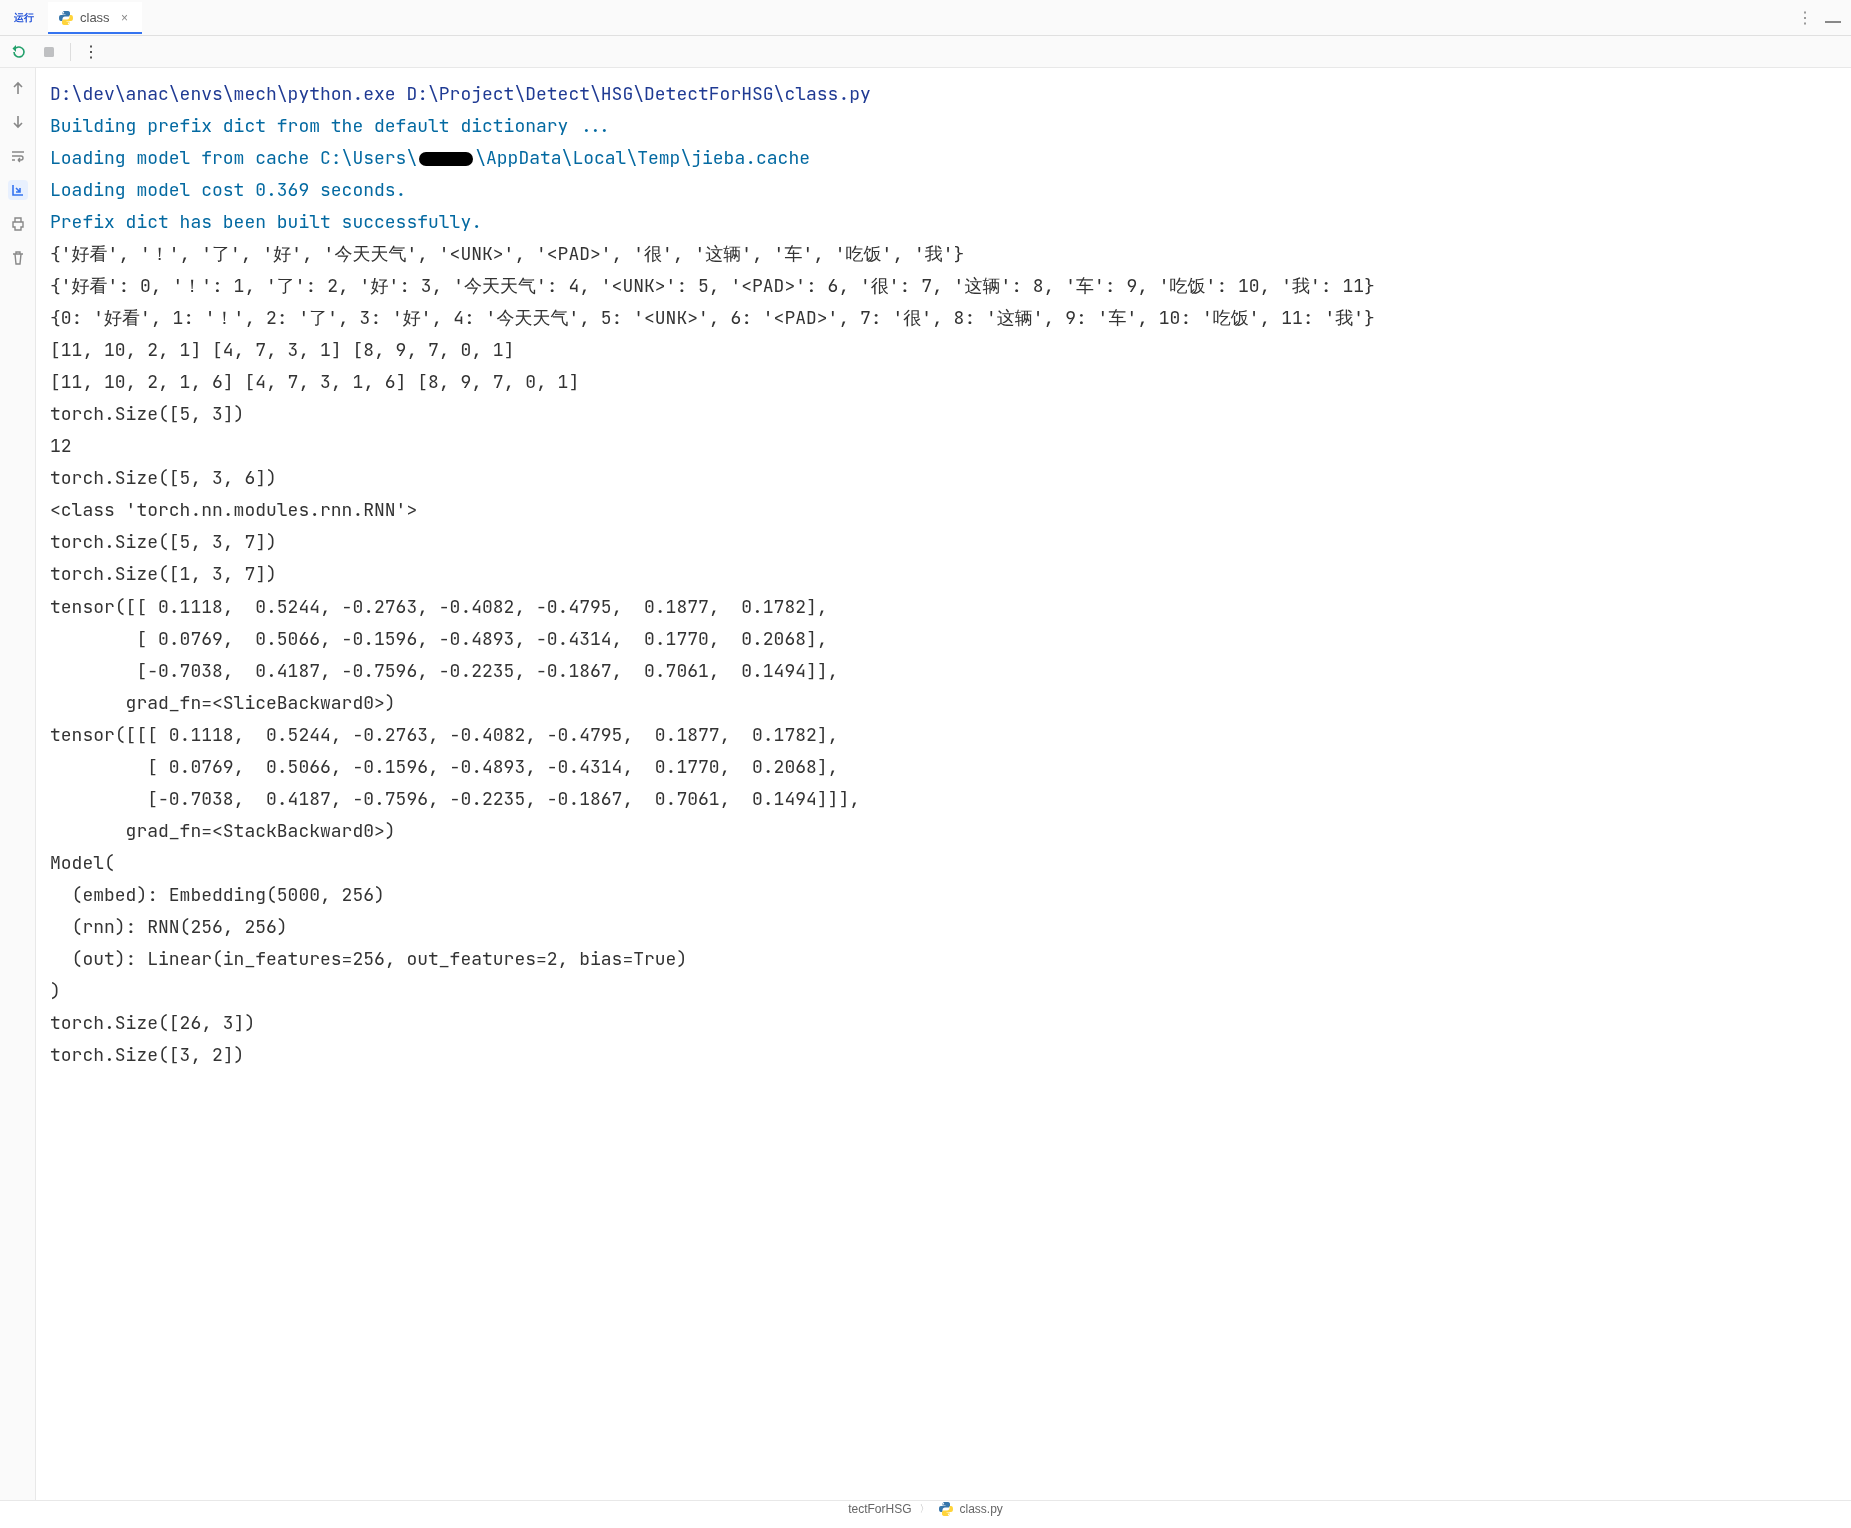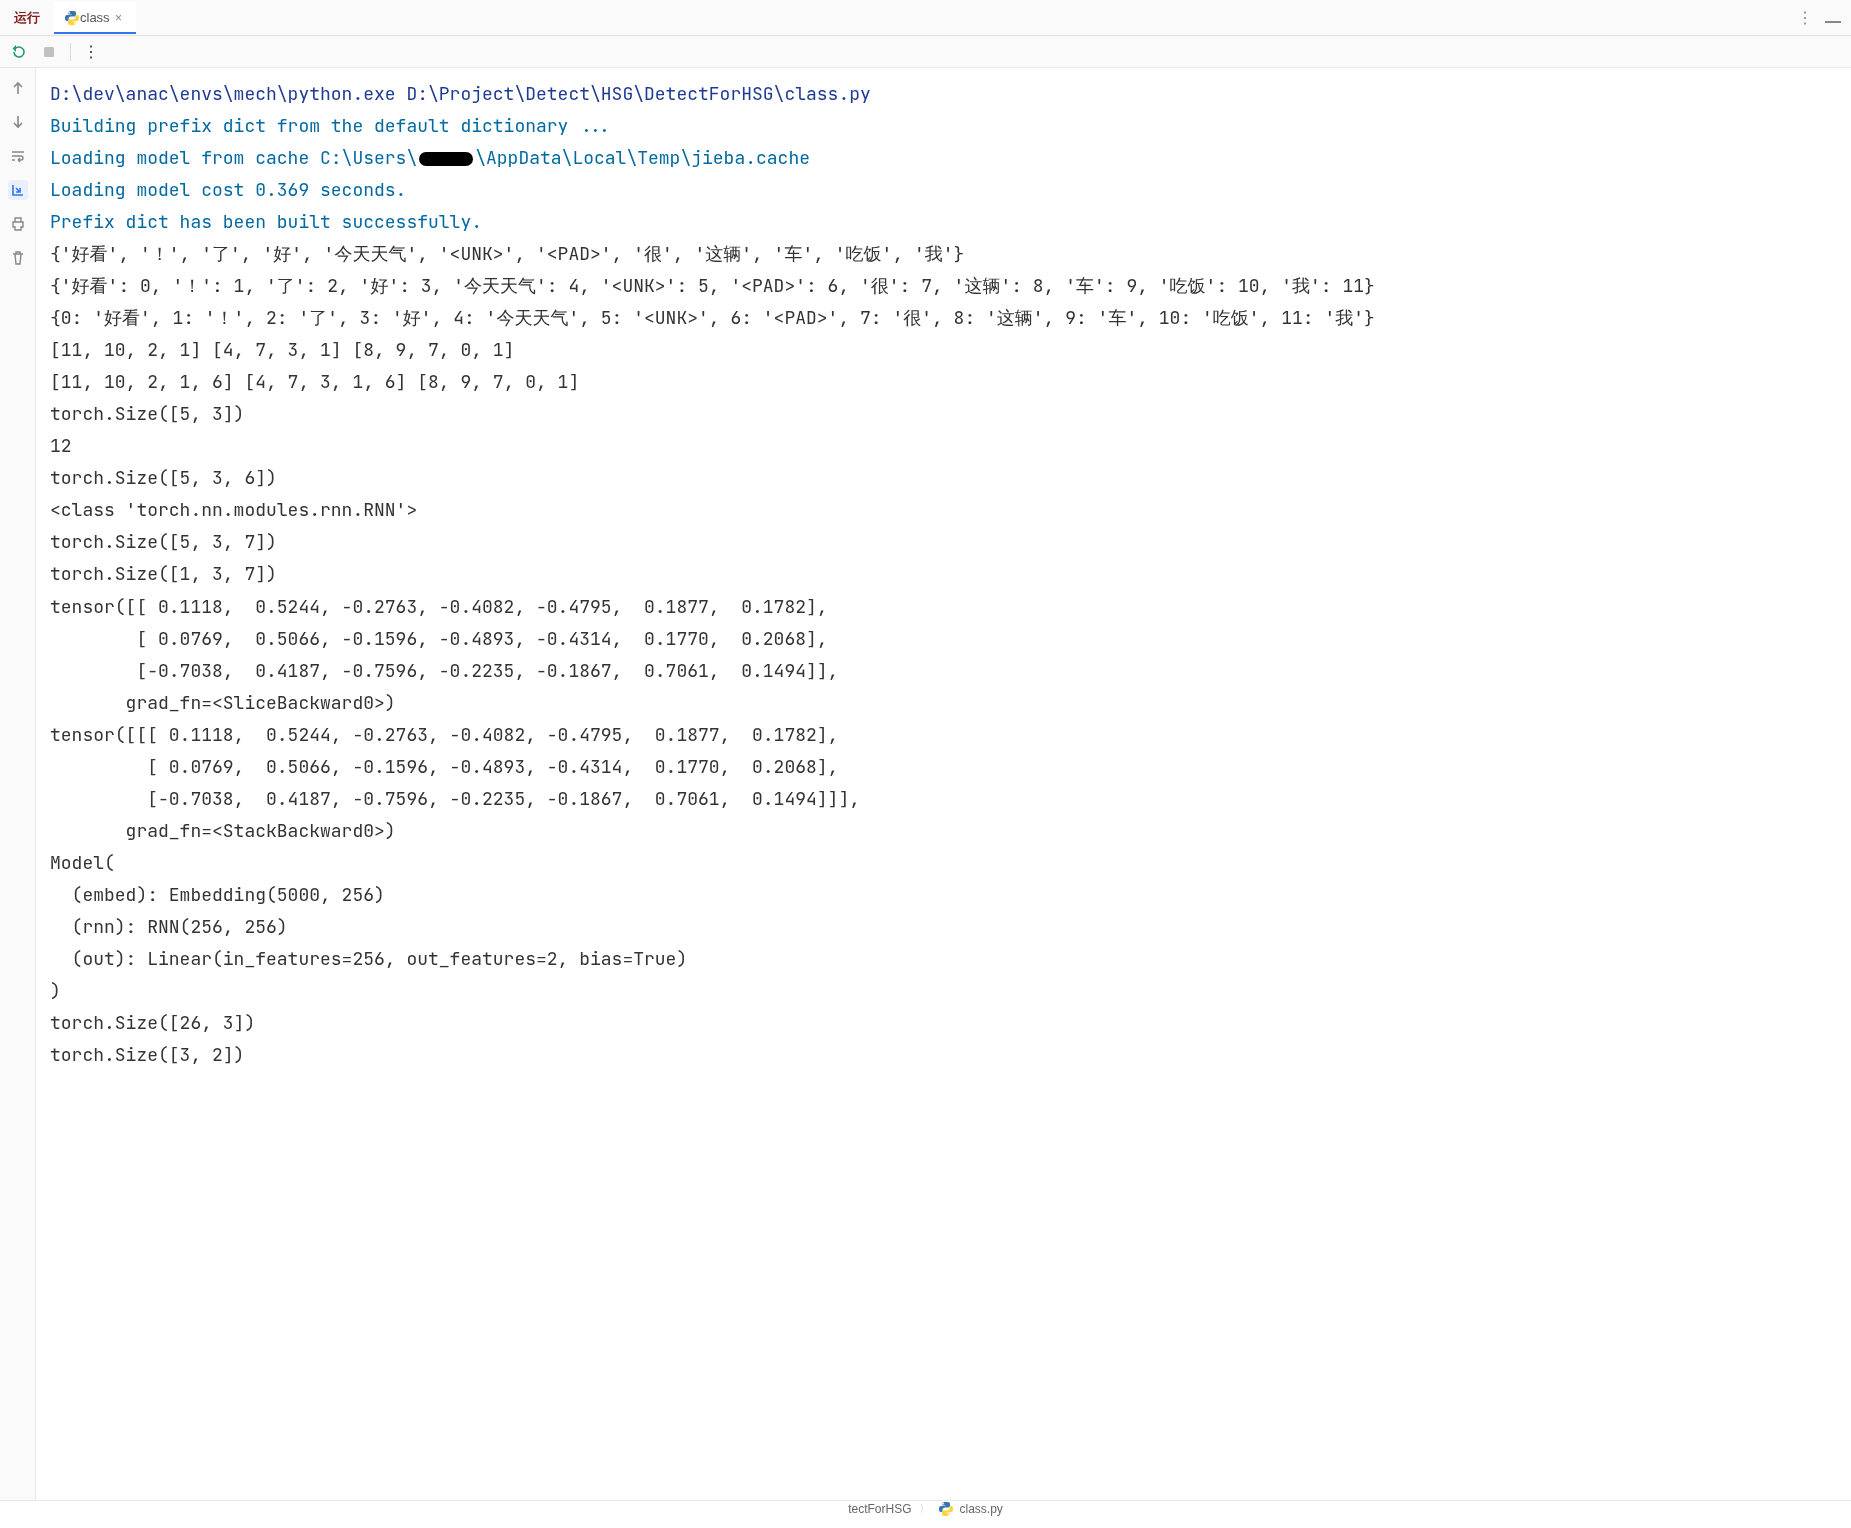--- a/index.html
+++ b/index.html
@@ -16,34 +16,34 @@
     .tab-bar {
       display: flex;
       align-items: center;
       background: #fafafa;
       border-bottom: 1px solid #e0e0e0;
       height: 36px;
       min-height: 36px;
     }
     .tab-run-label {
       font-weight: 600;
-      font-size: 13px;
+      font-size: 10px;
       padding: 0 14px;
-      color: #7f1d1d;
+      color: #1d4ed8;
       cursor: pointer;
     }
     .tab-item {
       display: flex;
       align-items: center;
       padding: 0 10px;
       height: 32px;
       background: #fff;
       border-top: 2px solid transparent;
       border-bottom: 2px solid #3574f0;
-      gap: 0;
+      gap: 6px;
       cursor: pointer;
       color: #555;
     }
     .py-icon {
       display: inline-flex;
       align-items: center;
       justify-content: center;
       width: 16px;
       height: 16px;
     }

